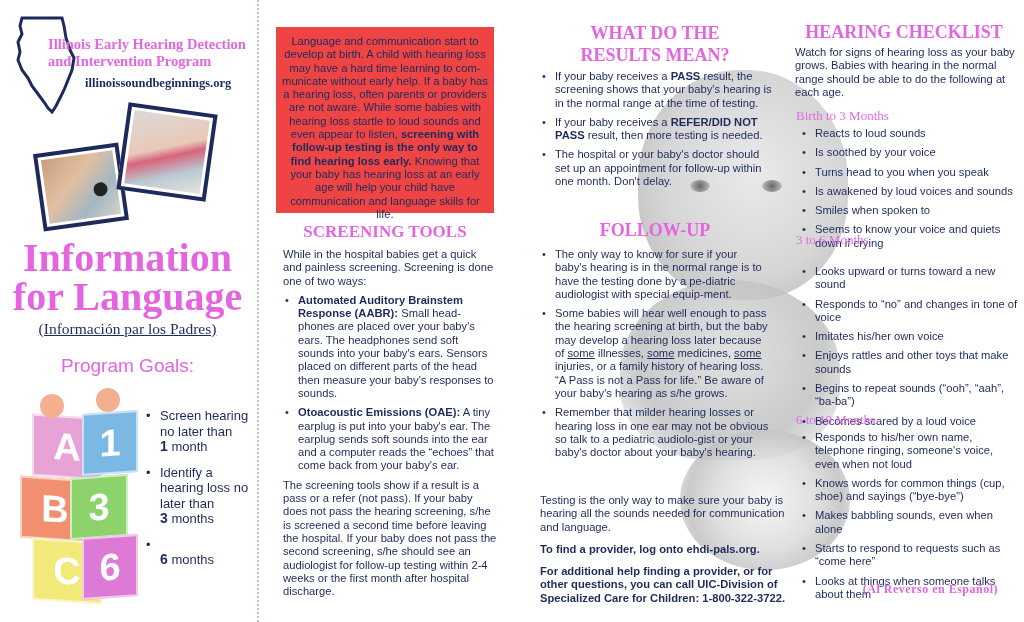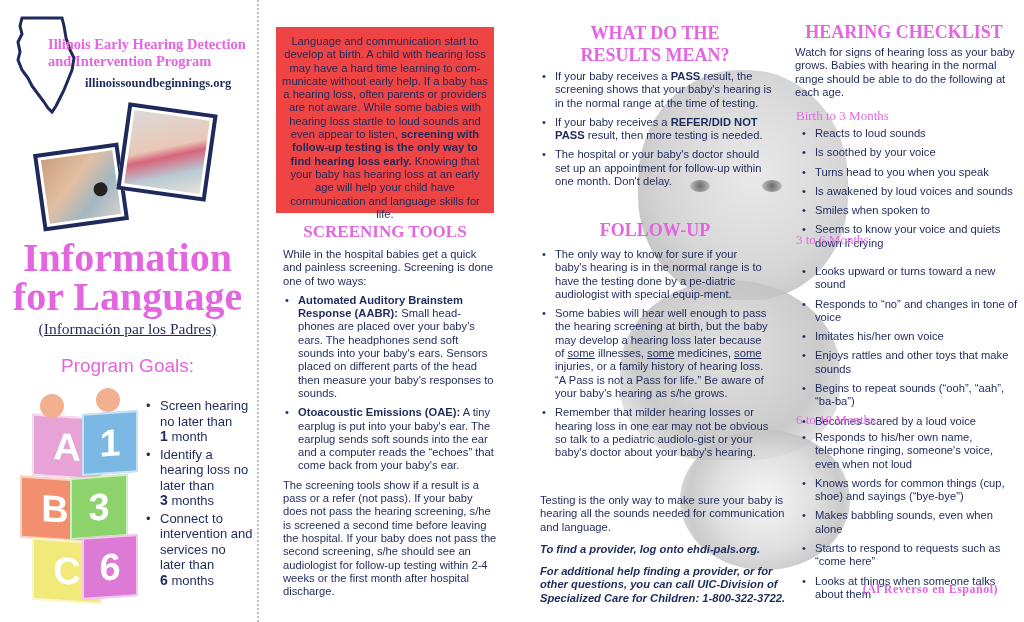--- a/index.html
+++ b/index.html
@@ -19,21 +19,21 @@
   .photo2 .inner { background: linear-gradient(160deg, #dcdad8 0%, #e9c8b7 45%, #d7647c 55%, #b9cad3 75%, #e7e2dd 100%); }
   .ear-probe { position: absolute; left: 48px; top: 30px; width: 14px; height: 14px; border-radius: 50%; background: #222; }
   .title-main { position: absolute; left: 0; width: 255px; text-align: center; font-family: "Liberation Serif", serif; font-weight: bold; color: #e365e0; font-size: 40px; line-height: 40px; }
   .title1 { top: 238px; }
   .title2 { top: 277px; }
   .subtitle { position: absolute; left: 0; top: 320px; width: 255px; text-align: center; font-family: "Liberation Serif", serif; font-size: 15.5px; color: #1f2a5c; text-decoration: underline; }
   .goals-head { position: absolute; left: 0; top: 355px; width: 255px; text-align: center; font-size: 19px; color: #e365e0; }
   .blocks { position: absolute; left: 18px; top: 388px; width: 120px; height: 222px; }
   .block { position: absolute; width: 70px; height: 62px; display: flex; align-items: center; justify-content: center; font-family: "Liberation Sans", sans-serif; font-weight: bold; font-size: 38px; color: #fff; border: 2px solid rgba(255,255,255,0.6); }
   .goals-list { position: absolute; left: 146px; top: 398px; width: 108px; list-style: none; font-size: 13px; line-height: 15.5px; color: #1f2a5c; }
-  .goals-list li { position: relative; padding-left: 14px; margin-bottom: 2px; }
+  .goals-list li { position: relative; padding-left: 14px; margin-bottom: 2px; margin-top: 10px; }
   .goals-list li::before { content: "•"; position: absolute; left: 0; top: 0; }
   .goals-list b { font-size: 14px; }
 
   .divider { position: absolute; left: 257px; top: 0; width: 0; height: 622px; border-left: 2px dotted #b9c2d9; }
 
   
   .intro-box { position: absolute; left: 276px; top: 27px; width: 218px; height: 186px; background: #ef4444; padding: 8px 6px; text-align: center; font-size: 11.2px; line-height: 13.3px; color: #1f2a5c; }
   .sec-head { font-family: "Liberation Serif", serif; font-weight: bold; color: #e365e0; text-align: center; }
   .screening-head { position: absolute; left: 276px; top: 222px; width: 218px; font-size: 17px; }
   .screening-body { position: absolute; left: 283px; top: 248px; width: 214px; font-size: 11.2px; line-height: 13.3px; color: #1f2a5c; }
@@ -52,21 +52,21 @@
   
   .results-head { position: absolute; left: 540px; top: 22px; width: 230px; font-size: 18px; line-height: 22px; }
   .results-list { position: absolute; left: 540px; top: 70px; width: 232px; font-size: 11.2px; line-height: 13.3px; }
   .results-list li { margin-bottom: 5px; }
   .follow-head { position: absolute; left: 540px; top: 220px; width: 230px; font-size: 18px; }
   .follow-list { position: absolute; left: 540px; top: 248px; width: 232px; font-size: 11.2px; line-height: 13.3px; }
   .follow-list li { margin-bottom: 5px; }
   .u { text-decoration: underline; }
   .p3-tail { position: absolute; left: 540px; top: 494px; width: 250px; font-size: 11.2px; line-height: 13.3px; }
   .p3-tail p { margin-bottom: 9px; }
-  .p3-tail .b { font-weight: bold; font-style: italic; }
+  .p3-tail .b { font-weight: bold; }
 
   
   .check-head { position: absolute; left: 790px; top: 22px; width: 228px; font-size: 18px; }
   .check-intro { position: absolute; left: 795px; top: 46px; width: 222px; font-size: 11.2px; line-height: 13.3px; }
   .age-head { position: absolute; left: 796px; font-family: "Liberation Serif", serif; font-size: 13px; color: #e06be0; }
   .age1 { top: 108px; }
   .age2 { top: 232px; }
   .age3 { top: 412px; }
   .age-list { position: absolute; left: 800px; width: 220px; font-size: 11.2px; line-height: 13.3px; }
   .age-list li { margin-bottom: 0; padding-left: 17px; }
@@ -110,21 +110,21 @@
     <div class="block" style="left:52px;top:88px;width:58px;background:#8cd36c;transform:skewY(-4deg);">3</div>
     <div class="block" style="left:14px;top:152px;background:#f1e97a;transform:skewY(4deg);">C</div>
     <div class="block" style="left:64px;top:148px;width:56px;background:#dc7ad5;transform:skewY(-4deg);">6</div>
     <div style="position:absolute;left:22px;top:6px;width:24px;height:24px;border-radius:50%;background:#f3b08f;"></div>
     <div style="position:absolute;left:78px;top:0;width:24px;height:24px;border-radius:50%;background:#f3b08f;"></div>
   </div>
 
   <ul class="goals-list">
     <li><span>Screen hearing no later than</span><br><b>1</b> <span>month</span></li>
     <li><span>Identify a hearing loss no later than</span><br><b>3</b> <span>months</span></li>
-    <li><span>Connect to intervention and services no later than</span><br><b>6</b> <span>months</span></li>
+    <li><br><b>6</b> <span>months</span></li>
   </ul>
 </div>
 
 <div class="divider"></div>
 
 <div class="intro-box">
   <span>Language and communication start to develop at birth.  A child with hearing loss may have a hard time learning to com-municate without early help.  If a baby has a hearing loss, often parents or providers are not aware.  While some babies with hearing loss startle to loud sounds and even appear to listen,</span>
   <b>screening with follow-up testing is the only way to find hearing loss early.</b>
   <span>Knowing that your baby has hearing loss at an early age will help your child have communication and language skills for life.</span>
 </div>

